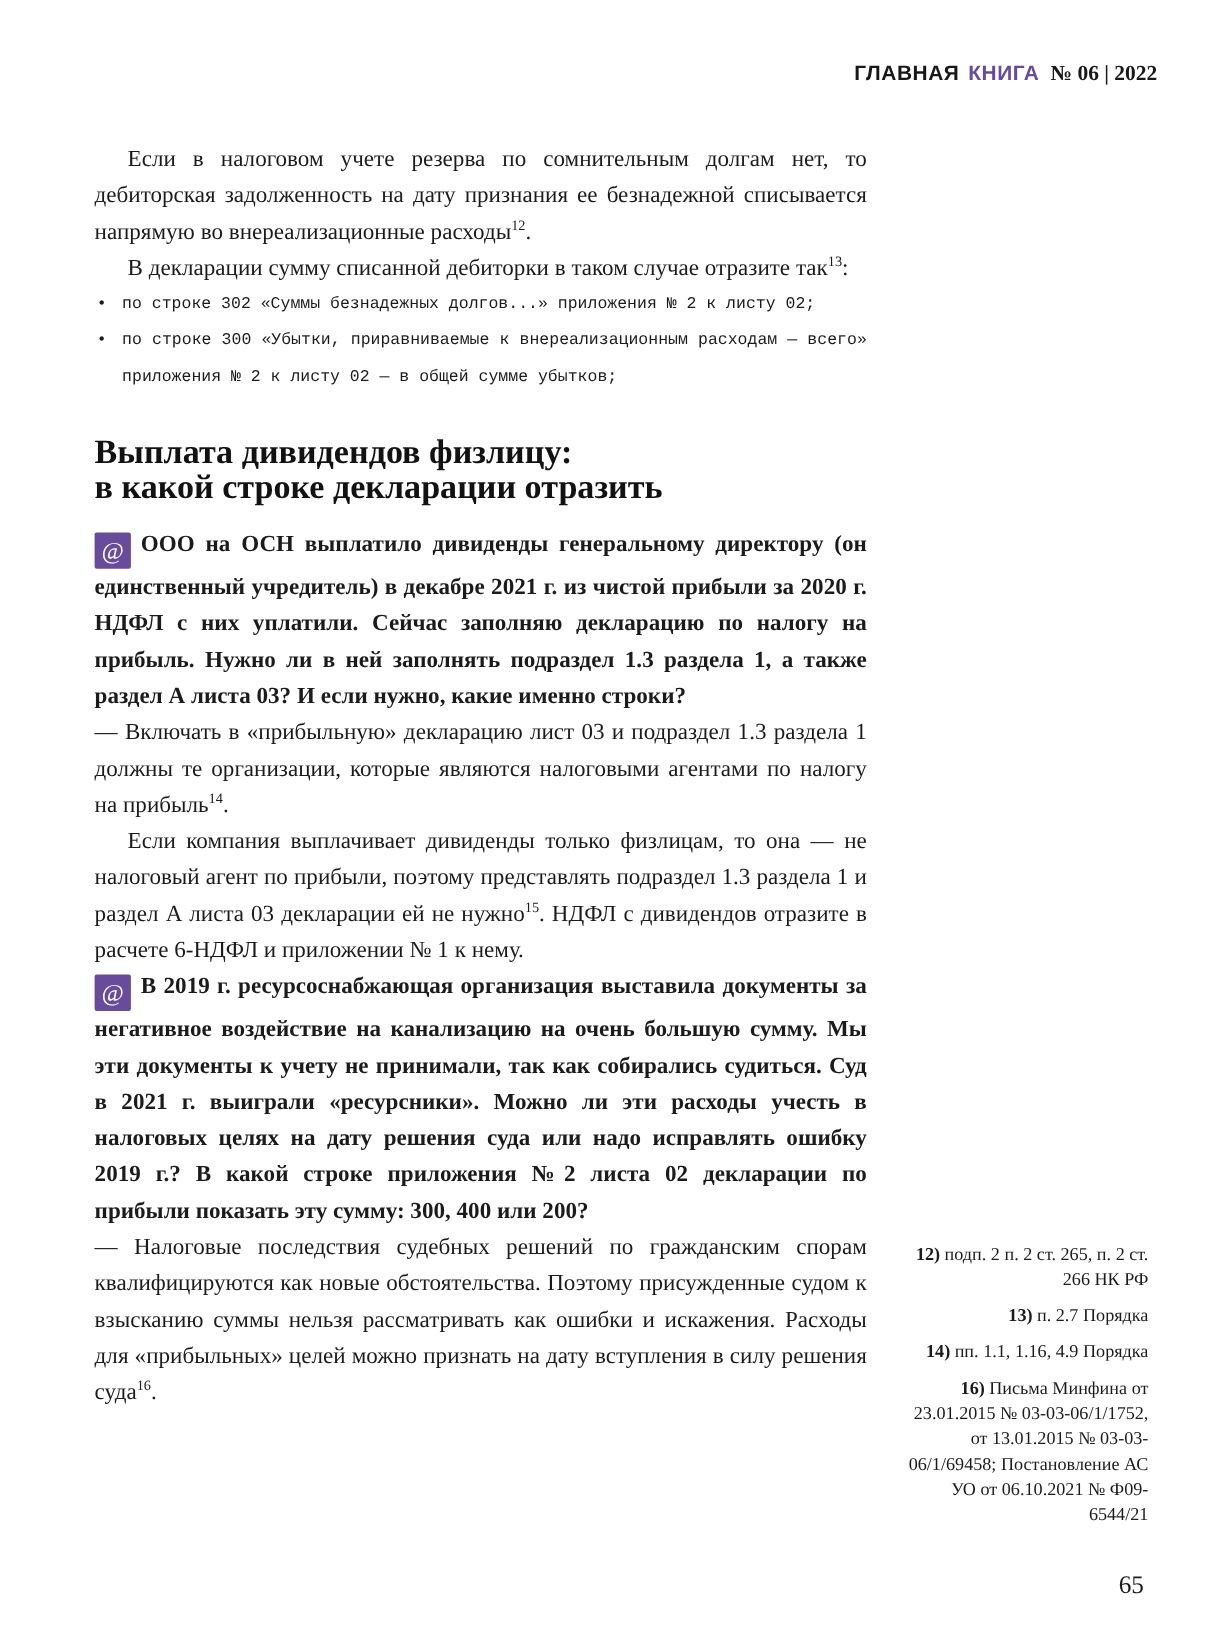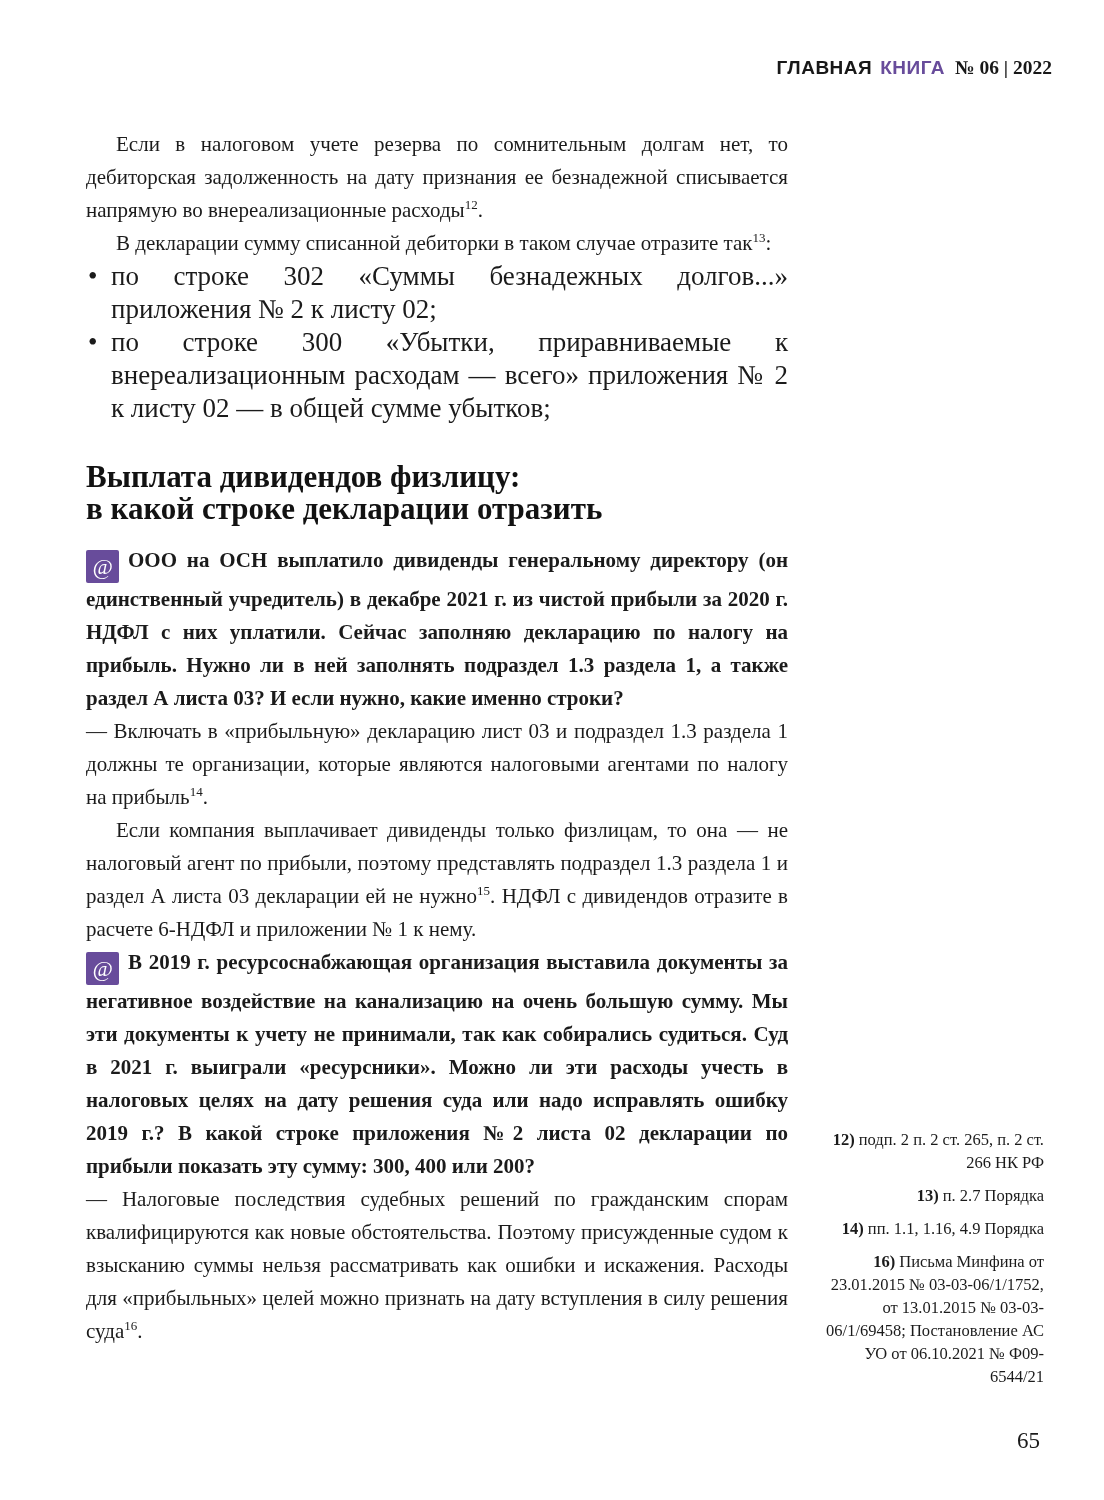--- a/index.html
+++ b/index.html
@@ -38,21 +38,21 @@
     margin:0;
     font-size:21px;line-height:33px;
     text-align:justify;
     color:var(--ink);
   }
   .body sup{font-size:13px;line-height:0;}
   .indent{text-indent:30px;}
   ul.bullets{margin:0;padding:0;list-style:none;}
   ul.bullets li{
     position:relative;padding-left:25px;
-    font-size:27px;line-height:33px;text-align:justify;
+    font-size:15px;line-height:33px;text-align:justify;font-family:Liberation Mono, monospace;
   }
   ul.bullets li::before{
     content:"\2022";
     position:absolute;left:2px;top:0;
   }
   .section-heading{
     margin:36px 0 19px 0;
     font-size:31px;line-height:32px;
     font-weight:bold;color:#121212;
     text-align:left;

